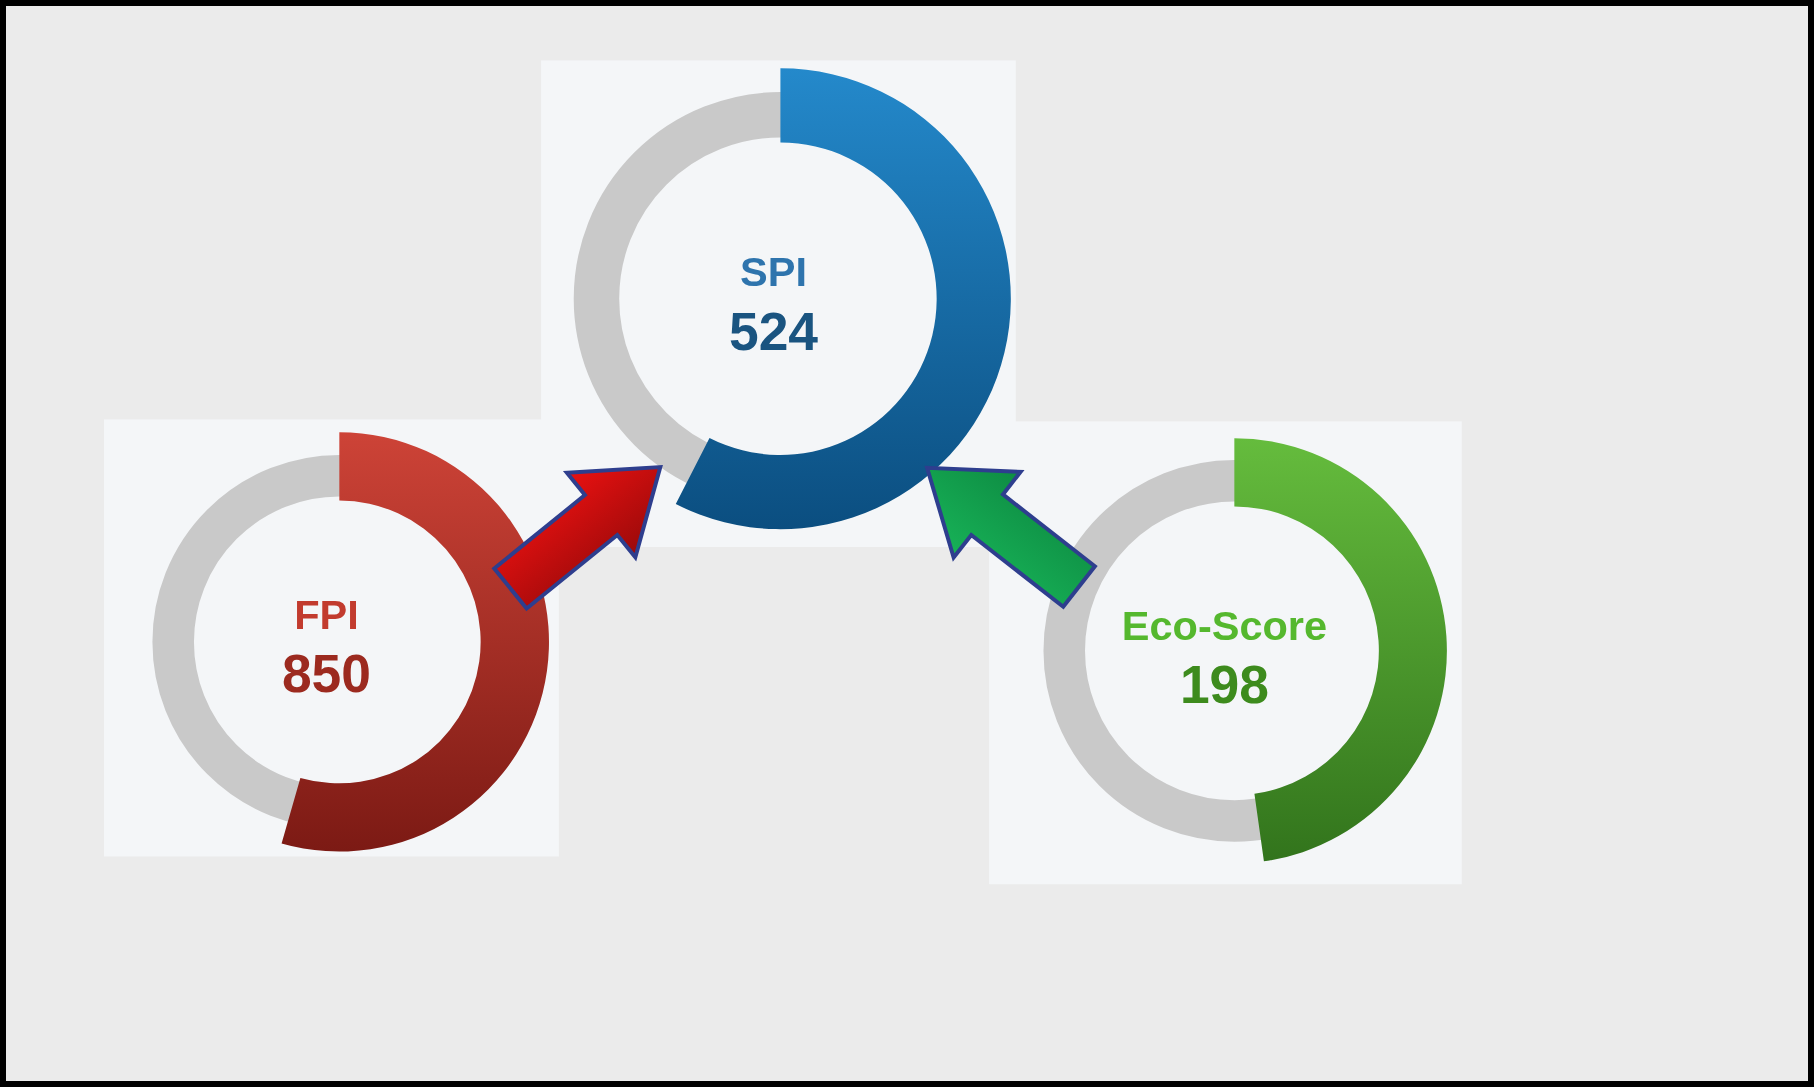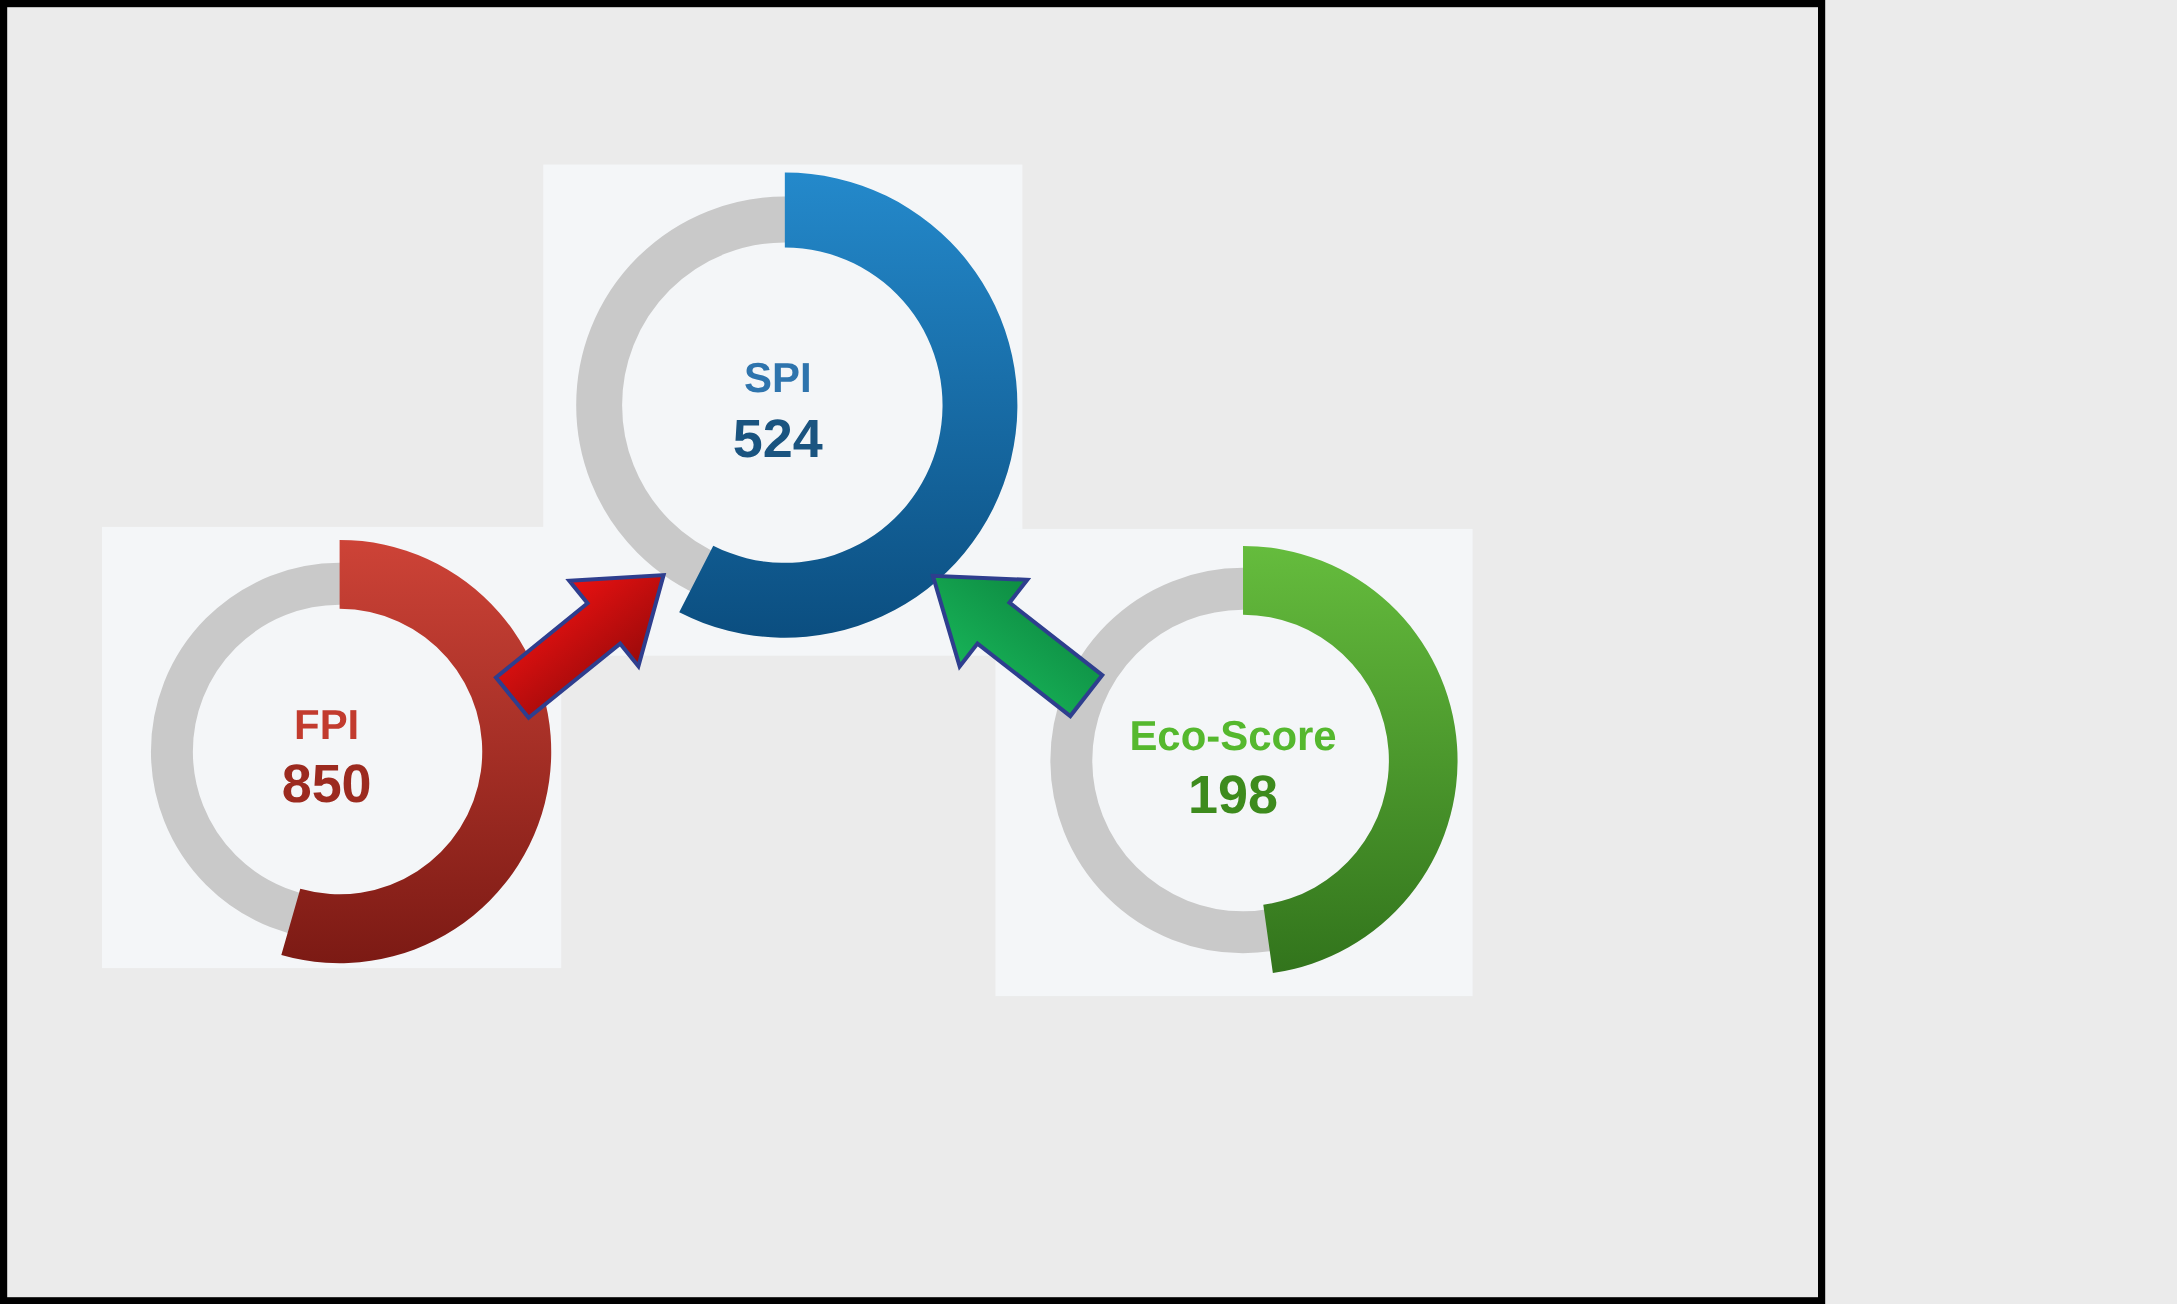--- a/index.html
+++ b/index.html
@@ -2,21 +2,21 @@
 <html><head>
 <meta charset="utf-8">
 <style>
   html, body {
     margin: 0;
     padding: 0;
     background: #ebebeb;
     font-family: "Liberation Sans", sans-serif;
   }
   .canvas {
-    width: 1521px;
+    width: 1814px;
     height: 1087px;
     box-sizing: border-box;
     border: 6px solid #000;
     background: #ebebeb;
     position: relative;
     overflow: hidden;
   }
   svg { width: 100%; height: 100%; display: block; }
   .gauge-label {
     font-family: "Liberation Sans", sans-serif;

